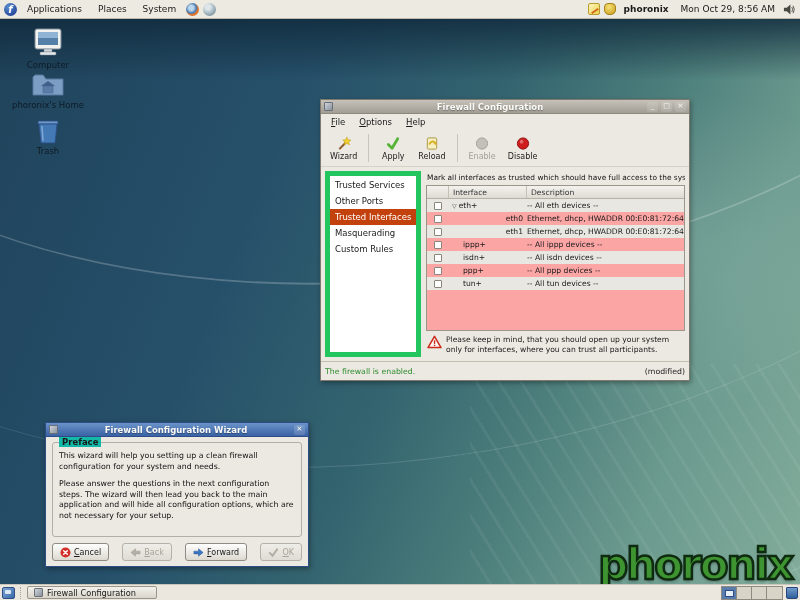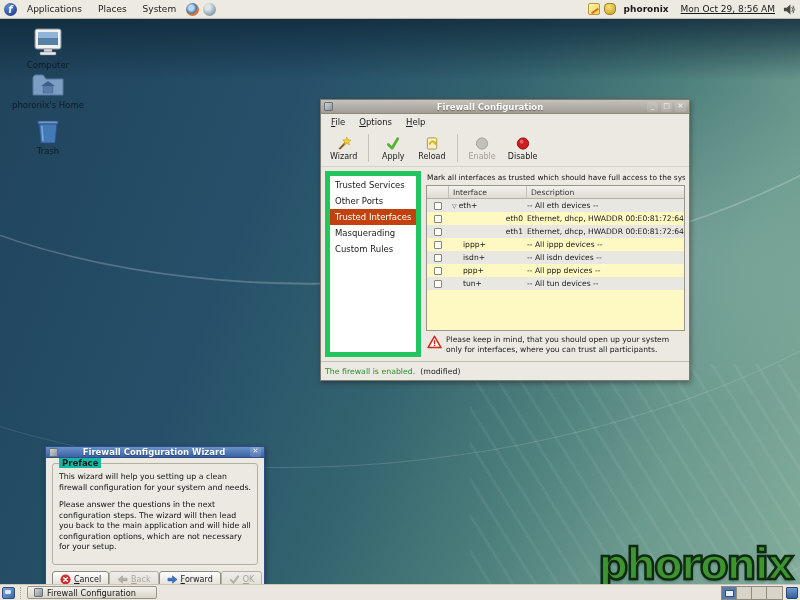--- a/index.html
+++ b/index.html
@@ -31,21 +31,21 @@
   .fedora-icon { width:13px; height:13px; border-radius:50%; background:radial-gradient(circle at 35% 30%, #5a8ed0, #27479b 75%);
     color:#fff; font-weight:bold; font-size:10px; display:flex; align-items:center; justify-content:center; font-style:italic; }
   .menu-item { padding:2px 6px; cursor:default; }
   .panel-ico { width:13px; height:13px; border-radius:50%; }
   .firefox-ico { background:radial-gradient(circle at 40% 38%, #bcd8ee 0 22%, #4a7ab0 46%, #e8762a 62%, #b85410 100%); }
   .globe-ico { background:radial-gradient(circle at 38% 32%, #dfe6ea 0 20%, #9fb3bd 55%, #6a7f8c 100%); }
   .note-ico { width:12px; height:12px; background:linear-gradient(135deg,#fdf6bc,#ecd24e); border:1px solid #b89a2e; border-radius:2px; position:relative; }
   .note-ico::after { content:""; position:absolute; left:2px; top:6px; width:8px; height:2px; background:#d06a1a; transform:rotate(-35deg); }
   .update-ico { width:12px; height:12px; border-radius:4px 4px 5px 5px; background:radial-gradient(circle at 40% 30%, #f5e27a, #d3a92c 80%); border:1px solid #a5831c; }
   .user-name { font-weight:bold; padding:0 4px; }
-  .clock { padding:0 4px;text-decoration:underline; }
+  .clock { padding:0 4px; }
 
   
   .desk-icon { position:absolute; width:72px; display:flex; flex-direction:column; align-items:center; gap:2px; color:#0e1b26; font-size:8.5px; text-align:center; }
   .di-computer { left:12px; top:28px; }
   .di-home { left:12px; top:72px; }
   .di-trash { left:12px; top:118px; }
 
   
   .win { position:absolute; background:#ece9e2; border:1px solid #7e7a70; box-shadow:1px 2px 5px rgba(0,0,0,.35); }
   .titlebar { height:14px; display:flex; align-items:center; padding:0 3px; gap:3px; }
@@ -66,42 +66,42 @@
   .toolbar { height:37px; display:flex; align-items:center; padding:1px 4px; gap:2px; border-bottom:1px solid #d6d2c8; }
   .tool-btn { display:flex; flex-direction:column; align-items:center; justify-content:center; min-width:36px; height:33px; gap:1px; font-size:8px; padding:0 5px; border-radius:2px; }
   .tool-btn.disabled { color:#a39f96; }
   .tool-sep { width:1px; height:28px; background:#c9c5ba; margin:0 4px; }
   .fw-body { flex:1; display:flex; padding:4px; gap:5px; overflow:hidden; }
   .fw-sidebar { width:96px; background:#ffffff; border:5px solid #22c55e; padding-top:1px; }
   .sb-item { padding:3px 4px 3px 5px; font-size:8.5px; white-space:nowrap; }
   .sb-item.selected { background:#c2410c; color:#ffffff; }
   .fw-main { flex:1; display:flex; flex-direction:column; overflow:hidden; }
   .instruction { font-size:7.4px; padding:2px 0 3px 1px; color:#111; white-space:nowrap; }
-  .iface-table { border:1px solid #9a968c; background:#fef9c3; height:160px; display:flex; flex-direction:column; overflow:hidden; }
+  .iface-table { border:1px solid #9a968c; background:#fca5a5; height:160px; display:flex; flex-direction:column; overflow:hidden; }
   .tbl-header { display:flex; height:13px; background:linear-gradient(#f4f2ee,#dedbd2); border-bottom:1px solid #b5b1a6; font-size:7.6px; color:#333; }
   .th { padding:1px 4px; border-right:1px solid #c5c1b6; display:flex; align-items:center; }
   .th-check { width:22px; }
   .th-iface { width:78px; }
   .th-desc { flex:1; border-right:none; }
   .tbl-row { display:flex; height:13px; align-items:center; font-size:7.6px; }
   .tbl-row:nth-child(even) { background:#e9e7e2; }
   .td-check { width:22px; display:flex; justify-content:center; }
   .checkbox { width:8px; height:8px; background:#fff; border:1px solid #8a867c; border-radius:1px; }
   .td-iface { width:78px; display:flex; align-items:center; padding:0 4px 0 3px; }
   .td-iface .expander { font-size:6px; color:#555; margin-right:2px; }
   .td-iface.plain { padding-left:14px; }
   .td-iface.child { justify-content:flex-end; }
   .td-desc { flex:1; white-space:nowrap; overflow:hidden; }
   .warn-box { display:flex; gap:4px; align-items:flex-start; padding:4px 2px 2px 1px; font-size:7.6px; line-height:1.3; }
-  .statusbar { height:13px; border-top:1px solid #c2beb2; background:#ece9e2; display:flex; align-items:center; padding:9px 4px; gap:5px; font-size:7.8px; }
+  .statusbar { height:13px; border-top:1px solid #c2beb2; background:#ece9e2; display:flex; align-items:center; padding:9px 4px; gap:5px; font-size:7.8px;justify-content:space-between; }
   .status-green { color:#2e8b2e; }
   .status-mod { color:#222; }
 
   
-  .wiz-win { left:45px; top:422px; width:220px; height:145px; border:1px solid #2c4d86; display:flex; flex-direction:column;margin-top:24px; }
+  .wiz-win { left:45px; top:422px; width:264px; height:145px; border:1px solid #2c4d86; display:flex; flex-direction:column; }
   .wiz-body { flex:1; display:flex; flex-direction:column; padding:5px 6px 5px 6px; }
   .preface-frame { border:1px solid #b3afa4; border-radius:3px; padding:8px 6px 4px 6px; position:relative; flex:1; }
   .preface-legend { position:absolute; top:-6px; left:6px; background:#14b8a6; padding:0 3px; font-weight:bold; font-size:8.5px; }
   .wiz-p { font-size:7.8px; line-height:1.35; margin-bottom:7px; color:#111; }
   .wiz-buttons { display:flex; justify-content:space-between; padding-top:6px; }
   .gtk-btn { display:flex; align-items:center; gap:3px; height:18px; padding:0 7px; font-size:8px;
     background:linear-gradient(#fefefd,#dcd9d0); border:1px solid #8f8b82; border-radius:3px; }
   .gtk-btn.disabled { color:#a8a49b; background:linear-gradient(#efede8,#dfdcd4); border-color:#b5b1a8; }
 
   

